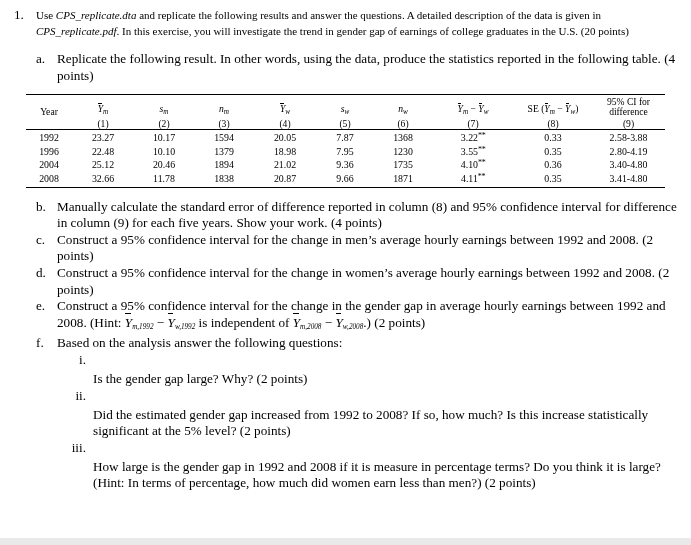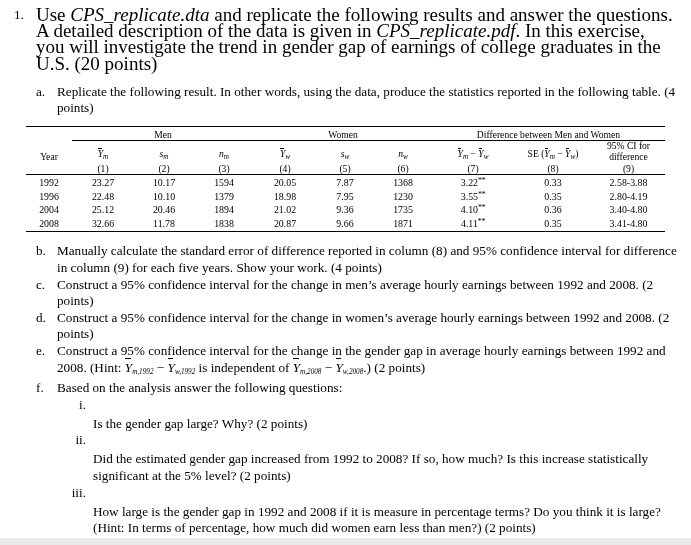--- a/index.html
+++ b/index.html
@@ -39,21 +39,21 @@
   }
   .lvl1 .marker {
     width: 22px;
     flex: 0 0 22px;
     text-align: left;
     font-size: 13.2px;
     line-height: 16.2px;
   }
   .lvl1 .body {
     flex: 1 1 auto;
-    font-size: 19px;
+    font-size: 11px;
     line-height: 16.2px;
     text-align: left;
   }
 
   
   .lvl2-wrap {
     padding-left: 36px;
     padding-right: 14px;
   }
   .lvl2 {
@@ -222,26 +222,20 @@
         <col class="c4">
           <col class="c5">
           <col class="c6">
         <col class="c7">
           <col class="c8">
           <col class="c9">
       </colgroup>
       <thead>
         <tr class="rule-top">
           <td colspan="10"></td>
-        </tr>
-        <tr class="grp">
-          <th></th>
-          <th class="ul" colspan="3">Men</th>
-          <th class="ul" colspan="3">Women</th>
-          <th class="ul" colspan="3">Difference between Men and Women</th>
         </tr>
         <tr class="sub">
           <th>Year</th>
           <th><span class="ybar ital">Y</span><sub class="sb">m</sub></th>
           <th><span class="ital">s</span><sub class="sb">m</sub></th>
           <th><span class="ital">n</span><sub class="sb">m</sub></th>
           <th><span class="ybar ital">Y</span><sub class="sb">w</sub></th>
           <th><span class="ital">s</span><sub class="sb">w</sub></th>
           <th><span class="ital">n</span><sub class="sb">w</sub></th>
           <th class="hdr-inline"><span class="ybar ital">Y</span><sub class="sb">m</sub><span> − </span><span class="ybar ital">Y</span><sub class="sb">w</sub></th>

